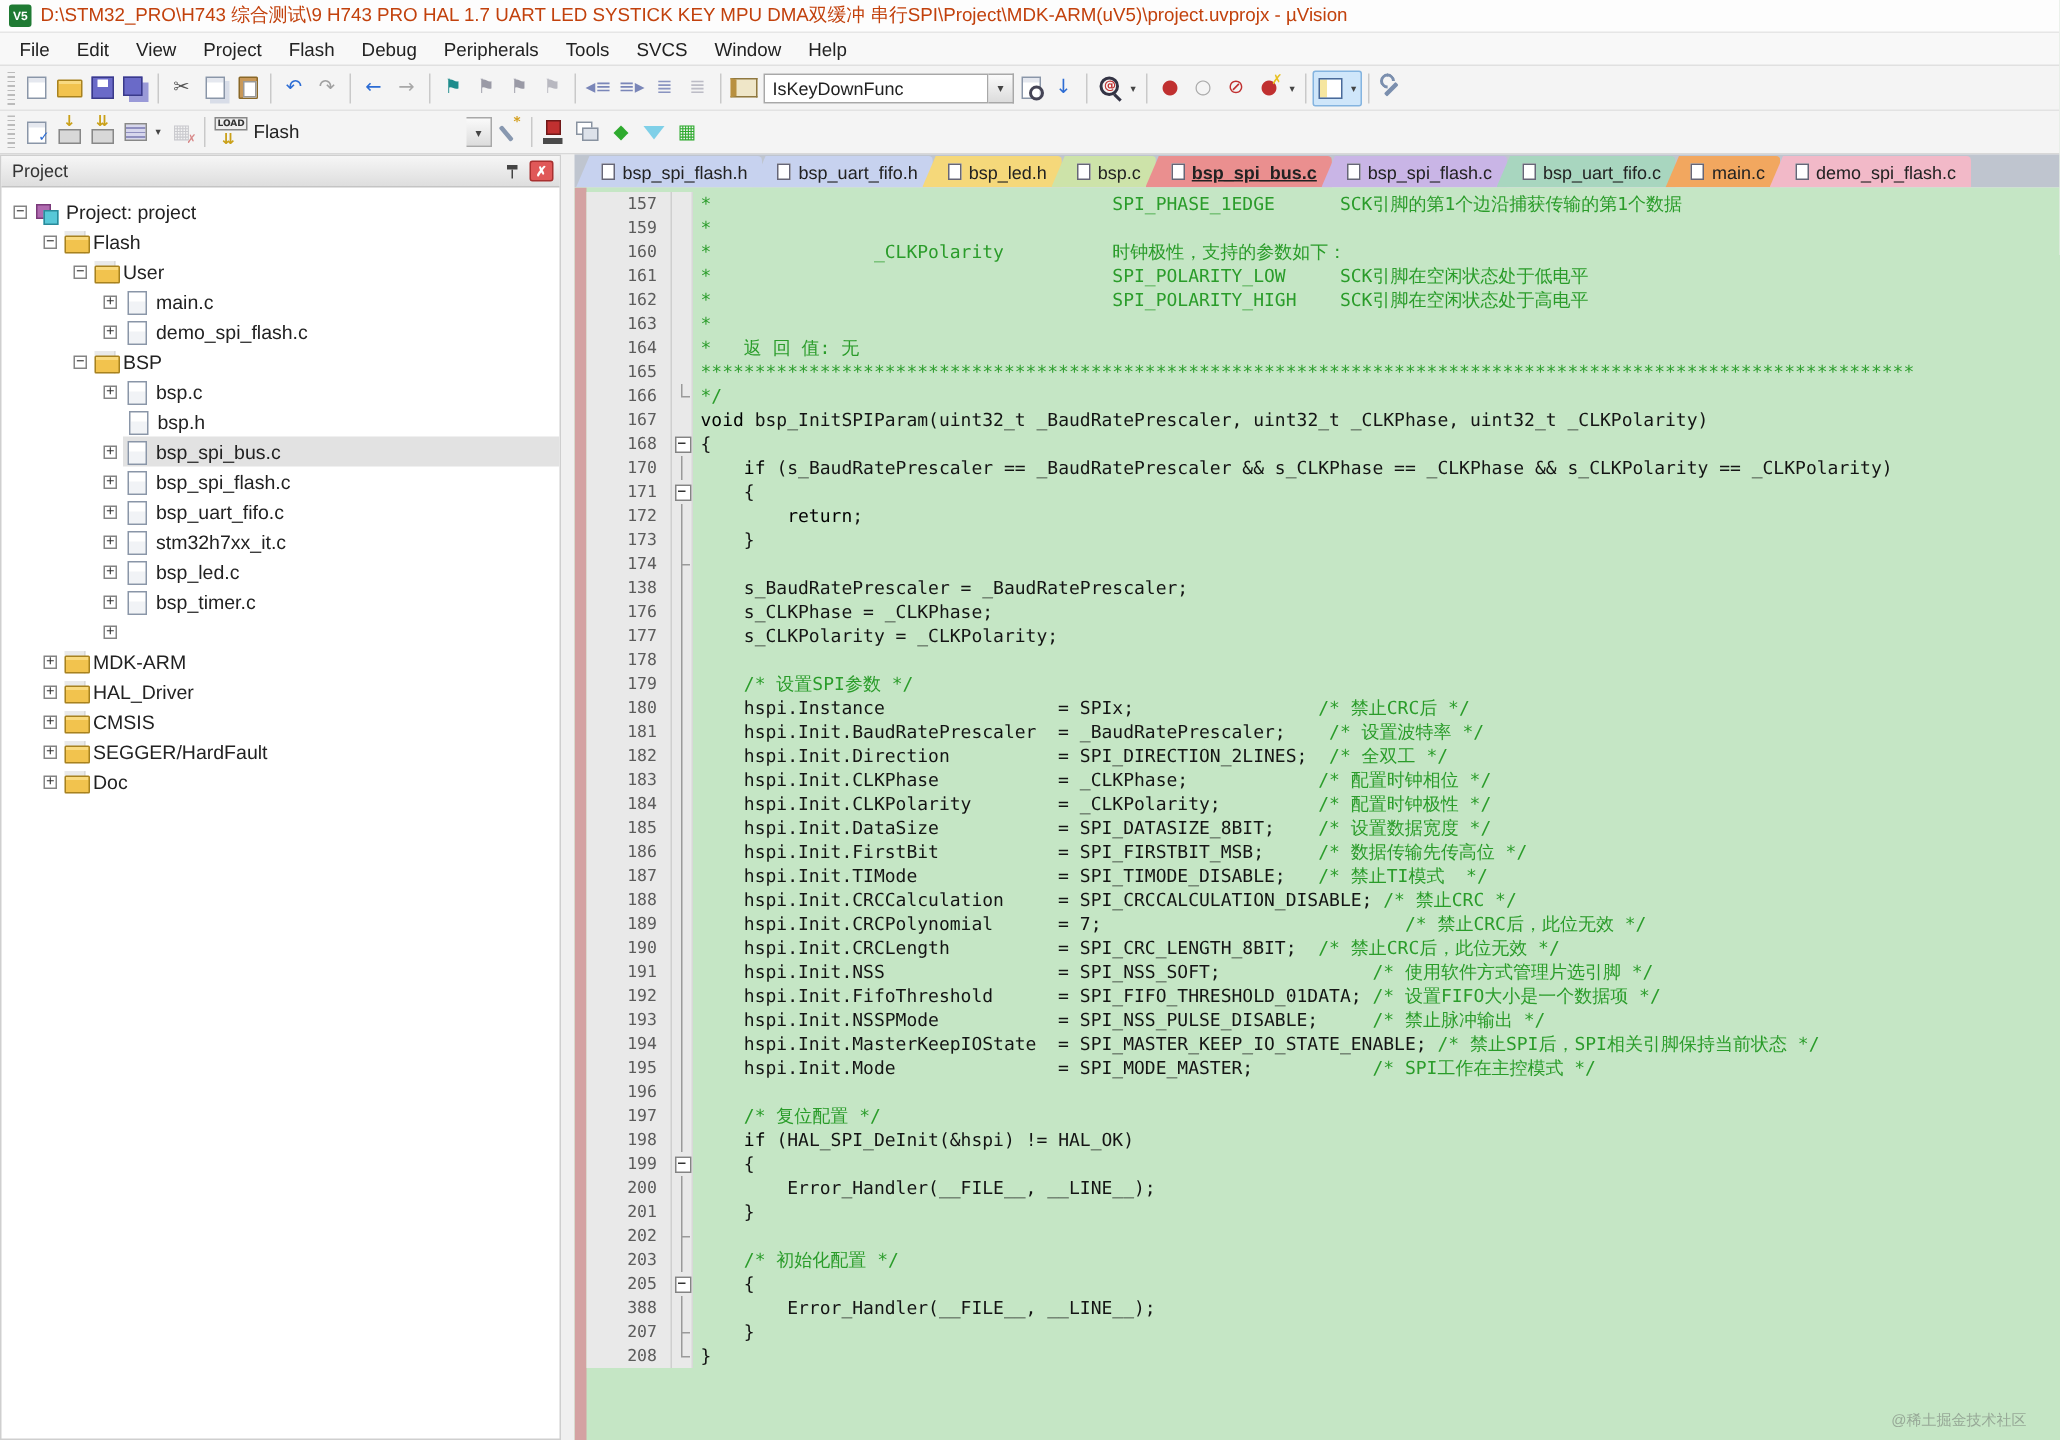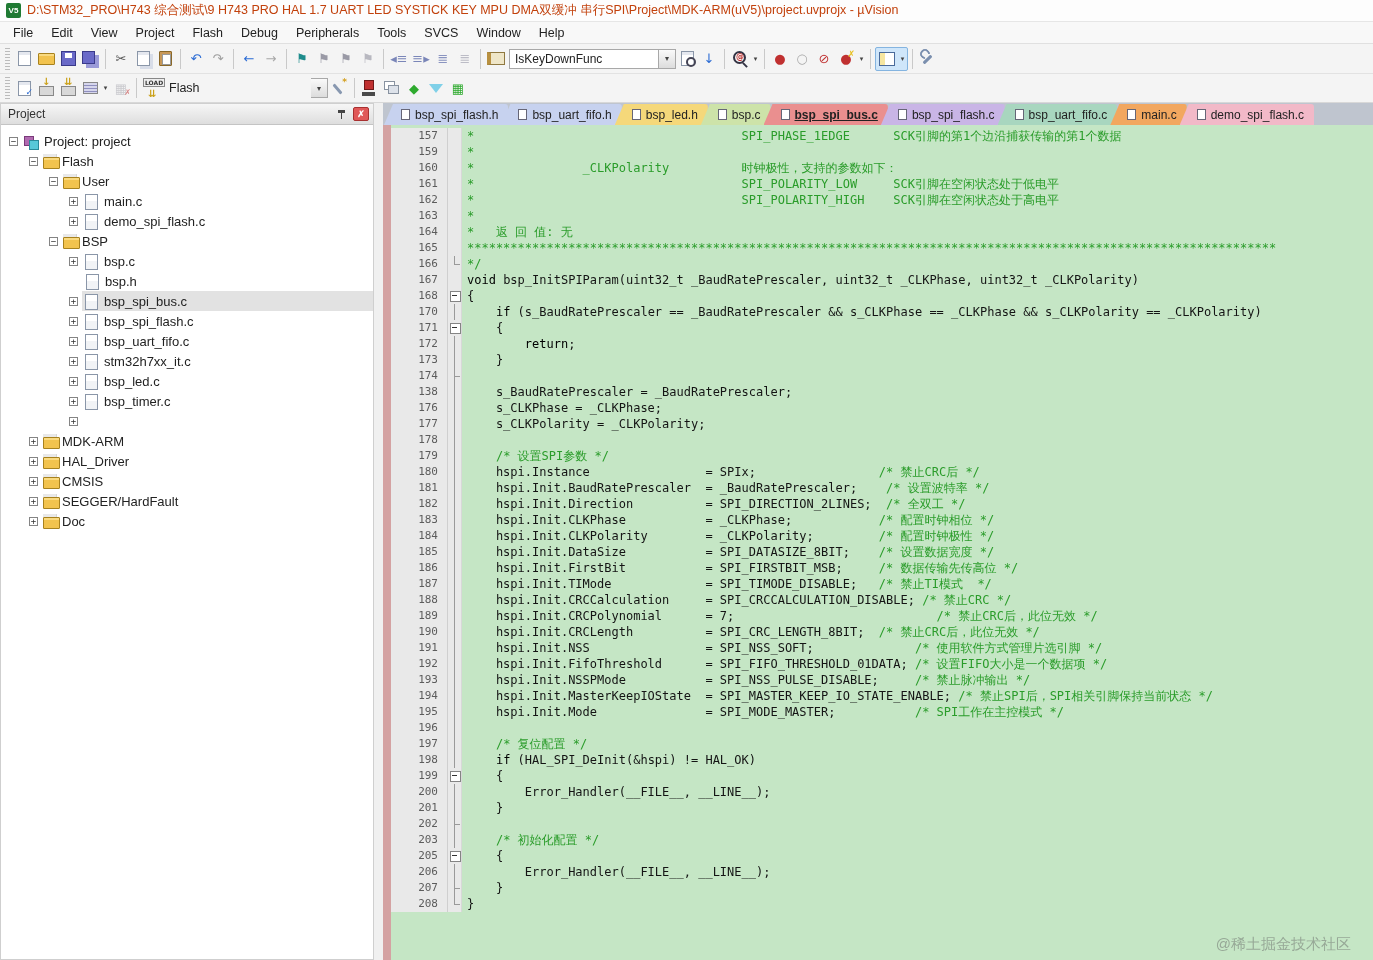--- a/index.html
+++ b/index.html
@@ -121,21 +121,21 @@
   .f-t::before{content:"";position:absolute;left:6px;top:0;bottom:0;width:1px;background:#9a9a9a}
   .f-t::after{content:"";position:absolute;left:6px;top:8px;width:6px;height:1px;background:#9a9a9a}
   .f-e::before{content:"";position:absolute;left:6px;top:0;height:8px;width:1px;background:#9a9a9a}
   .f-e::after{content:"";position:absolute;left:6px;top:8px;width:6px;height:1px;background:#9a9a9a}
   .f-b::before{content:"";position:absolute;left:2px;top:3px;width:9px;height:9px;background:#fff;border:1px solid #848484}
   .f-b::after{content:"";position:absolute;left:4px;top:7px;width:5px;height:1px;background:#333}
   .cl{padding-left:5px}
   .pl{color:#141414}
   .cm{color:#2a9c2a}
   .kw{color:#000000}
-  #watermark{position:absolute;right:22px;bottom:6px;color:#8f9e8f;font-size:15px;opacity:.85;
+  #watermark{position:absolute;right:22px;bottom:6px;color:#8f9e8f;font-size:10px;opacity:.85;
       font-family:"Liberation Sans",sans-serif}
 </style>
 </head>
 <body>
 
 <div id="titlebar">
   <div id="appicon">V5</div>
   <div id="apptitle">D:\STM32_PRO\H743 综合测试\9 H743 PRO HAL 1.7 UART LED SYSTICK KEY MPU DMA双缓冲 串行SPI\Project\MDK-ARM(uV5)\project.uvprojx - µVision</div>
 </div>
 
@@ -607,20 +607,20 @@
           <div class="crow"><span class="gut">195</span><span class="fold f-l"></span><span class="cl"><span class="pl">    hspi.Init.Mode               = SPI_MODE_MASTER;           </span><span class="cm">/* SPI工作在主控模式 */</span></span></div>
           <div class="crow"><span class="gut">196</span><span class="fold f-l"></span><span class="cl"></span></div>
           <div class="crow"><span class="gut">197</span><span class="fold f-l"></span><span class="cl"><span class="pl">    </span><span class="cm">/* 复位配置 */</span></span></div>
           <div class="crow"><span class="gut">198</span><span class="fold f-l"></span><span class="cl"><span class="pl">    </span><span class="kw">if</span><span class="pl"> (HAL_SPI_DeInit(&amp;hspi) != HAL_OK)</span></span></div>
           <div class="crow"><span class="gut">199</span><span class="fold f-b"></span><span class="cl"><span class="pl">    {</span></span></div>
           <div class="crow"><span class="gut">200</span><span class="fold f-l"></span><span class="cl"><span class="pl">        Error_Handler(__FILE__, __LINE__);</span></span></div>
           <div class="crow"><span class="gut">201</span><span class="fold f-l"></span><span class="cl"><span class="pl">    }</span></span></div>
           <div class="crow"><span class="gut">202</span><span class="fold f-t"></span><span class="cl"></span></div>
           <div class="crow"><span class="gut">203</span><span class="fold f-l"></span><span class="cl"><span class="pl">    </span><span class="cm">/* 初始化配置 */</span></span></div>
           <div class="crow"><span class="gut">205</span><span class="fold f-b"></span><span class="cl"><span class="pl">    {</span></span></div>
-          <div class="crow"><span class="gut">206</span><span class="fold f-l"></span><span class="cl"><span class="pl">        Error_Handler(__FILE__, __LINE__);</span></span></div>
+          <div class="crow"><span class="gut">388</span><span class="fold f-l"></span><span class="cl"><span class="pl">        Error_Handler(__FILE__, __LINE__);</span></span></div>
           <div class="crow"><span class="gut">207</span><span class="fold f-t"></span><span class="cl"><span class="pl">    }</span></span></div>
           <div class="crow"><span class="gut">208</span><span class="fold f-e"></span><span class="cl"><span class="pl">}</span></span></div>
         </div>
       <div id="watermark">@稀土掘金技术社区</div>
     </div>
   </div>
 </div>
 
 </body></html>

